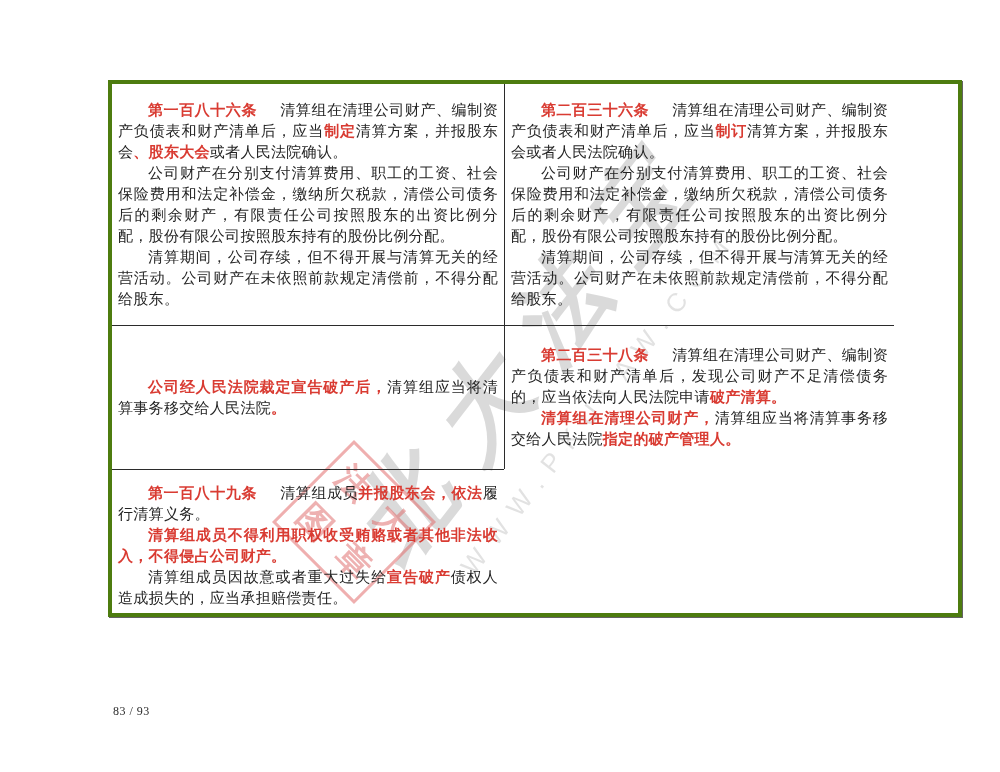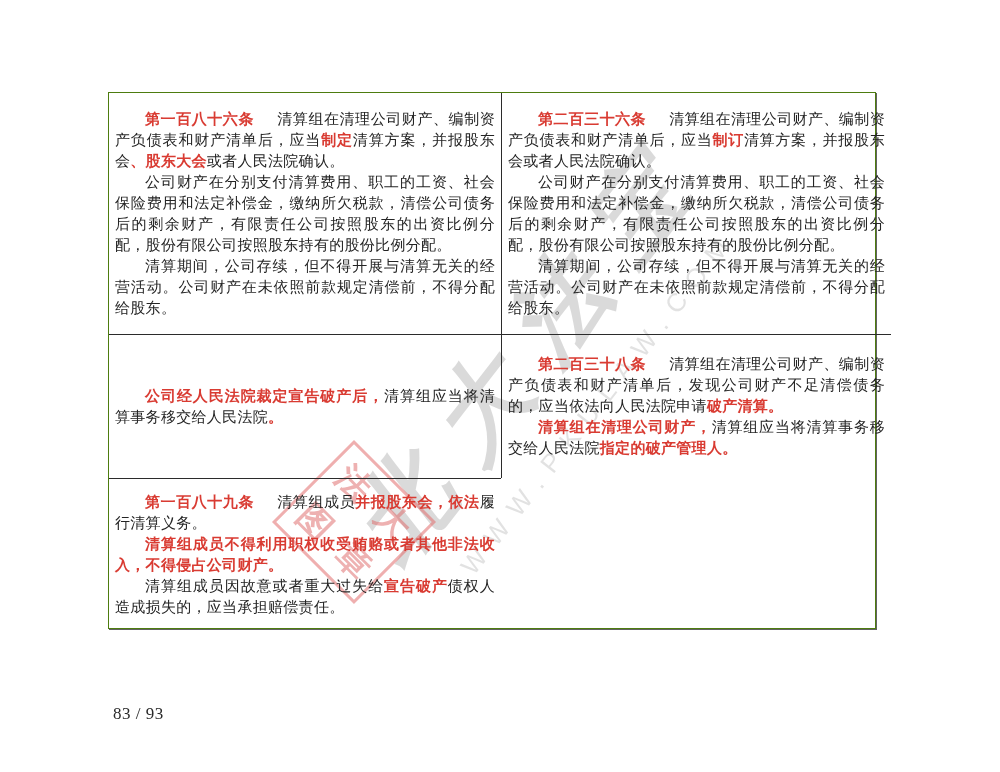--- a/index.html
+++ b/index.html
@@ -38,26 +38,26 @@
     pointer-events:none;
     z-index:0;
   }
   .seal span{
     font-size:34px;font-weight:bold;
     color:rgba(222,100,100,0.50);
     line-height:1;
   }
   
   .doc-table{
-    position:absolute;left:108px;top:92px;
-    width:768px;height:537px;
+    position:absolute;left:108px;top:80px;
+    width:854px;height:537px;
     display:grid;
     grid-template-columns:392px 390px;
     grid-template-rows:241px 144px 152px;
-    border:1px solid #4d7c0f;
+    border:4px solid #4d7c0f;
     box-shadow:1px 1px 0 rgba(70,70,70,0.85);
     background:transparent;
     z-index:1;
     box-sizing:border-box;
   }
   .cell{
     box-sizing:border-box;
     padding:2px 6px;
     display:flex;flex-direction:column;justify-content:center;
     font-size:15px;line-height:21px;letter-spacing:0.3px;
@@ -65,21 +65,21 @@
     text-align:justify;
   }
   .cell:nth-child(2n){border-left:1px solid #2b2b2b;}
   .cell:nth-child(n+3){border-top:1px solid #2b2b2b;}
   .cell p{margin:0;text-indent:2em;}
   .cell .red{color:#d93b32;font-weight:bold;}
   .cell .art{margin-right:1.55em;}
   
   .footer{
     position:absolute;left:113px;top:704px;
-    font-size:17px;color:#2a2a2a;
+    font-size:12px;color:#2a2a2a;
     letter-spacing:0.5px;
     z-index:1;
   }
 </style>
 </head>
 <body>
 
 <div class="page">
 
   <div class="watermark" aria-hidden="true">

